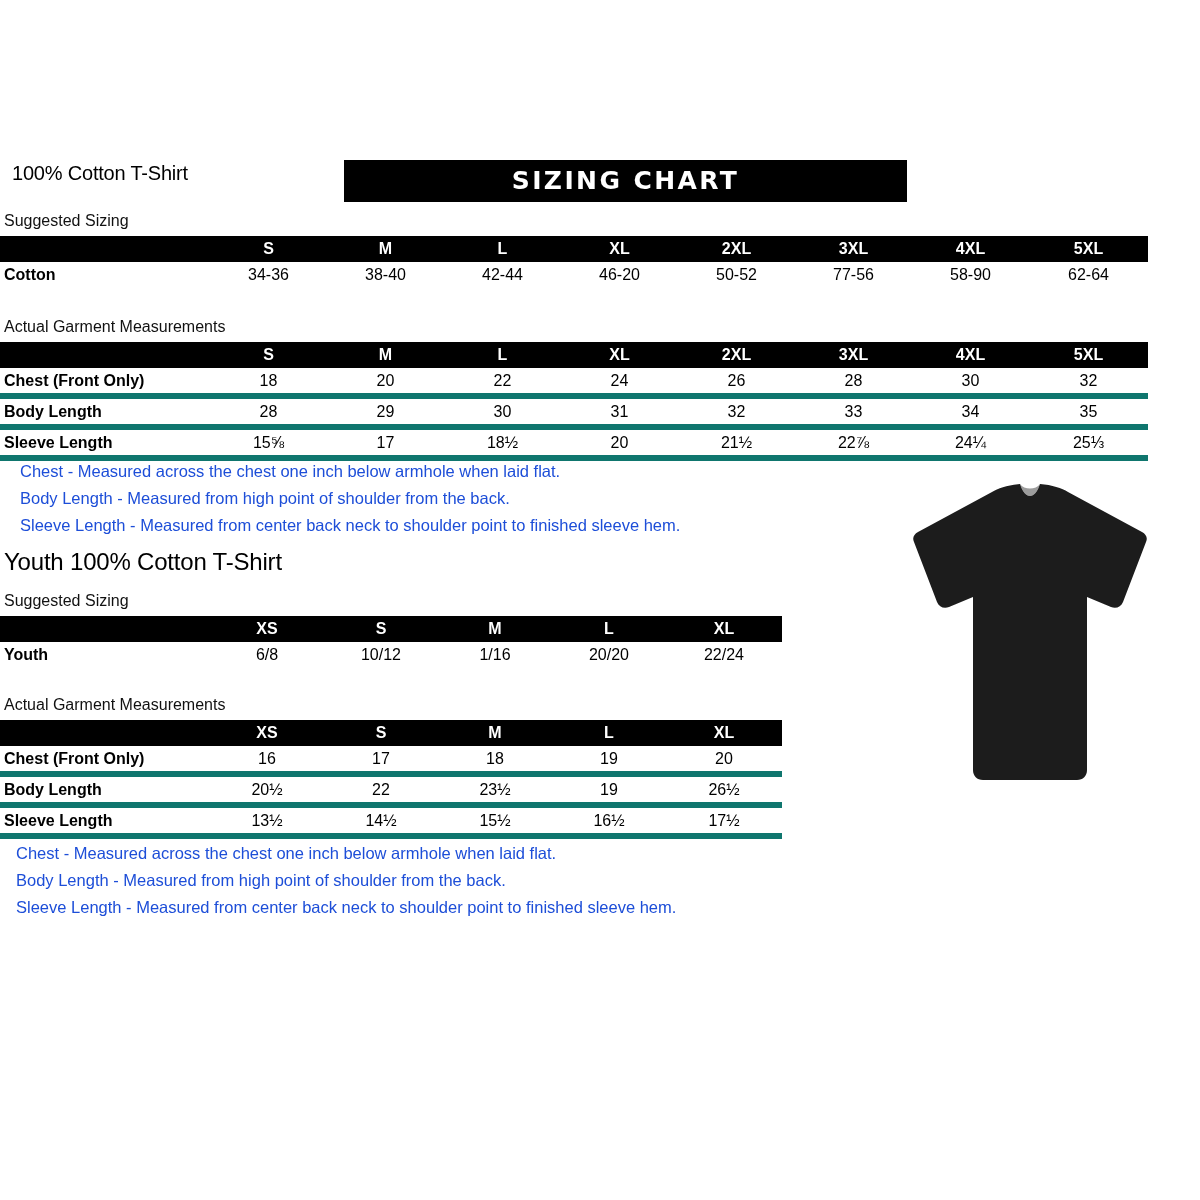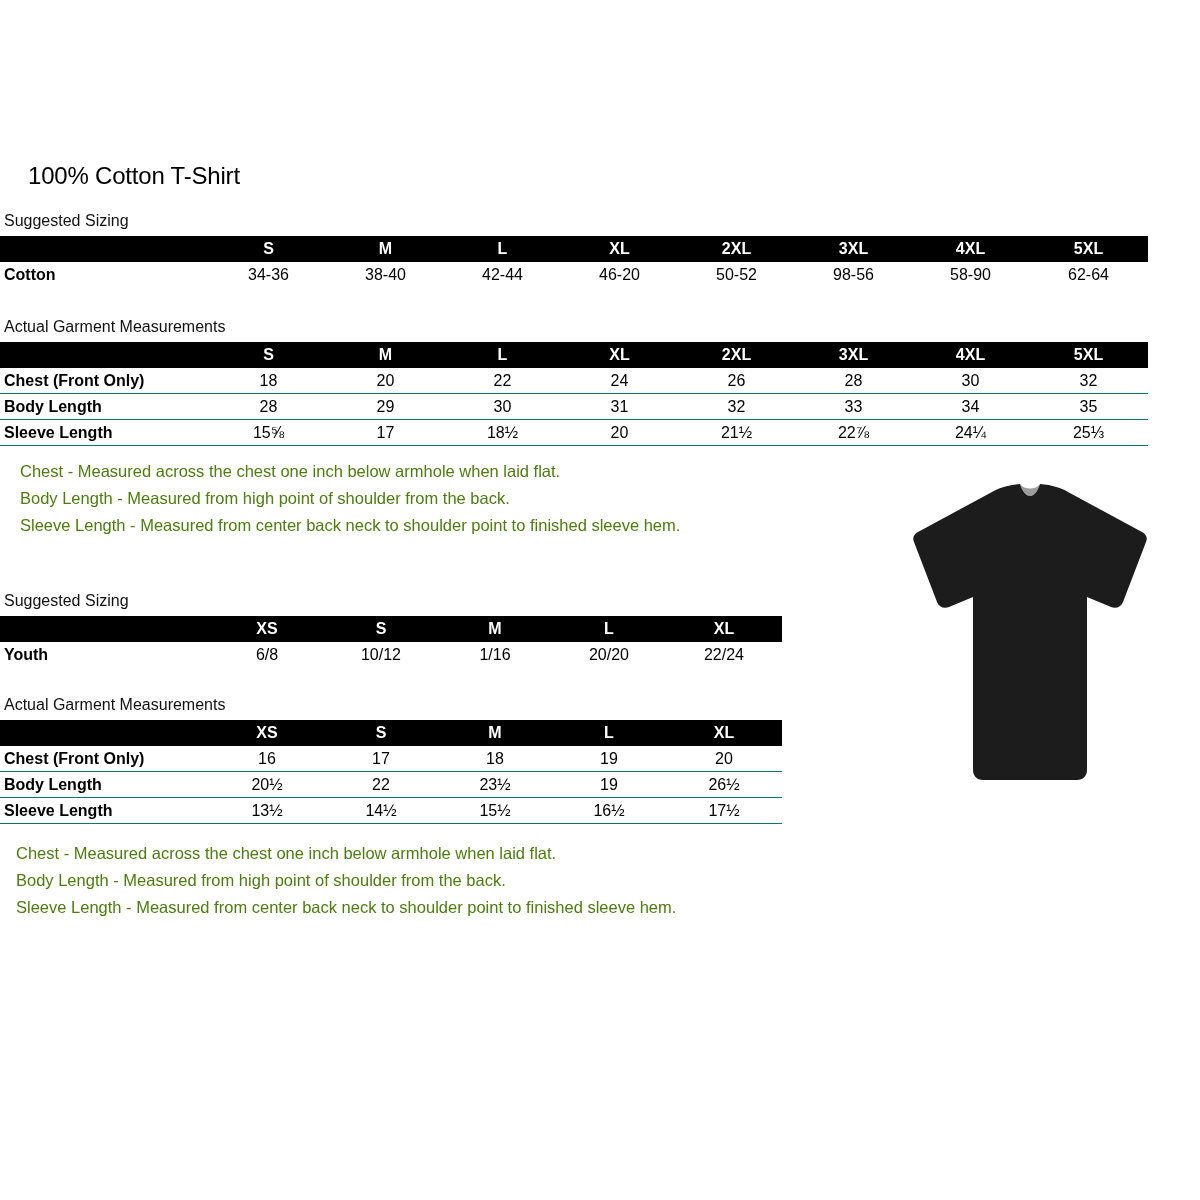--- a/index.html
+++ b/index.html
@@ -25,23 +25,23 @@
   
   .top-row {
     position: absolute;
     left: 8px;
     top: 160px;
     width: 1184px;
     height: 44px;
   }
   .adult-title {
     position: absolute;
-    left: 20px;
+    left: 4px;
     top: 2px;
-    font-size: 24px;
+    font-size: 20px;
     font-weight: 400;
     letter-spacing: -0.2px;
     white-space: nowrap;
   }
   .sizing-banner {
     position: absolute;
     left: 336px;
     top: 0px;
     width: 563px;
     height: 42px;
@@ -98,29 +98,29 @@
     line-height: 25px;
     font-size: 16px;
   }
   table.sz tbody td.rowlabel {
     text-align: left;
     font-weight: bold;
     padding-left: 4px;
     font-size: 16px;
   }
   table.sz tbody tr.ruled td {
-    border-bottom: 1px solid #0f766e;
+    border-bottom: 6px solid #0f766e;
   }
 
   
   .notes {
     position: absolute;
     font-size: 16.5px;
     line-height: 27px;
-    color: #4d7c0f;
+    color: #1d4ed8;
   }
   .notes div { white-space: nowrap; }
 
   
   .youth-title {
     position: absolute;
     font-size: 24px;
     font-weight: 400;
     letter-spacing: -0.2px;
     white-space: nowrap;
@@ -135,20 +135,23 @@
     height: 350px;
   }
 </style>
 </head>
 <body>
 
 <div class="page">
 
   <div class="top-row">
     <div class="adult-title">100% Cotton T-Shirt</div>
+    <div class="sizing-banner">
+      <span>SIZING CHART</span>
+    </div>
   </div>
 
   <div class="sub-label" style="left:4px; top:212px;">Suggested Sizing</div>
 
   <table class="sz" id="adult-suggested" style="left:0px; top:236px; width:1148px;">
     <colgroup>
       <col style="width:210px">
       <col style="width:117px">
         <col style="width:117px">
         <col style="width:117px">
@@ -172,21 +175,21 @@
         </tr>
       </thead>
     <tbody>
         <tr>
           <td class="rowlabel">Cotton</td>
           <td>34-36</td>
           <td>38-40</td>
           <td>42-44</td>
           <td>46-20</td>
           <td>50-52</td>
-          <td>98-56</td>
+          <td>77-56</td>
           <td>58-90</td>
           <td>62-64</td>
         </tr>
       </tbody>
   </table>
 
   <div class="sub-label" style="left:4px; top:318px;">Actual Garment Measurements</div>
 
   <table class="sz" id="adult-actual" style="left:0px; top:342px; width:1148px;">
     <colgroup>
@@ -249,20 +252,21 @@
         </tr>
       </tbody>
   </table>
 
   <div class="notes" id="adult-notes" style="left:20px; top:458px; width:820px;">
       <div>Chest - Measured across the chest one inch below armhole when laid flat.</div>
       <div>Body Length - Measured from high point of shoulder from the back.</div>
       <div>Sleeve Length - Measured from center back neck to shoulder point to finished sleeve hem.</div>
     </div>
 
+  <div class="youth-title" style="left:4px; top:548px;">Youth 100% Cotton T-Shirt</div>
 
   <div class="sub-label" style="left:4px; top:592px;">Suggested Sizing</div>
 
   <table class="sz" id="youth-suggested" style="left:0px; top:616px; width:782px;">
     <colgroup>
       <col style="width:210px">
       <col style="width:114px">
         <col style="width:114px">
         <col style="width:114px">
         <col style="width:114px">

